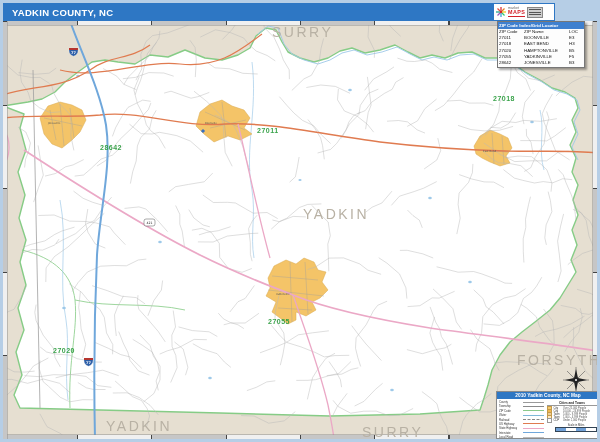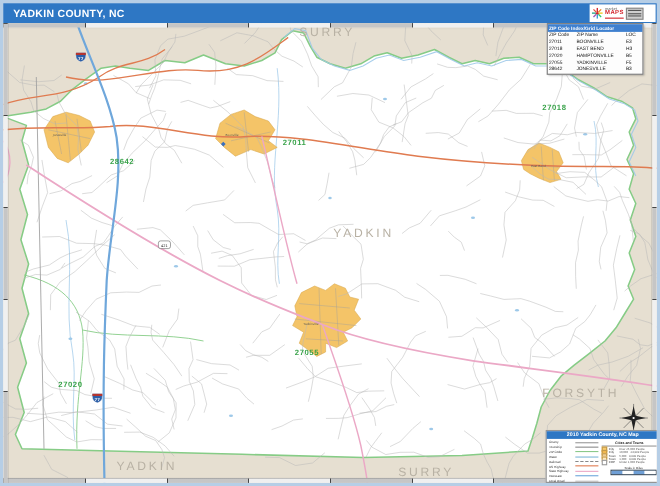--- a/index.html
+++ b/index.html
@@ -1,20 +1,20 @@
 <!DOCTYPE html>
 <html style="--titlebar-blue: #2e77c4; --beige: #e6dfd1; --county-green: #86cc86; --city-orange: #f4c468; --zip-green: #2f9e41; --road-gray: #b8b8b8; --hwy-orange: #e07b50; --hwy-pink: #eba8c6; --interstate-blue: #6fa7db; --label-gray: #b8b1a4; --water-blue: #9ec9e9;"><head>
 <meta charset="utf-8">
 <style>
   html,body{margin:0;padding:0;width:600px;height:442px;overflow:hidden;
     font-family:"Liberation Sans",sans-serif;background:#b6cee6;}
   .frame{position:relative;width:600px;height:442px;background:#b6cee6;}
 
   
-  .titlebar{position:absolute;left:3px;top:3px;width:594px;height:18px;
+  .titlebar{position:absolute;left:3px;top:3px;width:552px;height:18px;
     background:var(--titlebar-blue);display:flex;align-items:center;}
   .title{color:#fff;font-weight:bold;font-size:9.5px;padding-left:9px;letter-spacing:.3px;}
   .logo{position:absolute;right:1px;top:1px;bottom:1px;width:56px;background:#fff;
     display:flex;align-items:center;gap:2px;padding:0 2px;}
   .brand{display:flex;flex-direction:column;line-height:1;border-bottom:1.5px solid #d3222a;padding-bottom:.5px;}
   .brand-top{font-size:3.6px;color:#666;}
   .brand-bottom{font-size:5.4px;font-weight:bold;color:#d3222a;letter-spacing:.4px;}
   .logo-side{width:16px;height:11px;background:#cfcfcf;border:.5px solid #888;
     display:flex;flex-direction:column;justify-content:space-evenly;padding:0 1px;box-sizing:border-box;}
   .logo-side i{display:block;height:1px;background:#555;}
@@ -29,21 +29,21 @@
   .ruler{position:absolute;z-index:2;box-shadow:0 0 0 .5px #8f8f8f;}
   .ruler.h{left:0;width:594px;height:4px;
     background:repeating-linear-gradient(90deg,#444 0 1px,transparent 1px 74.25px),
                repeating-linear-gradient(90deg,#c6c6c6 0 74.25px,#f0f0f0 74.25px 148.5px);}
   .ruler.v{top:0;width:4px;height:418px;
     background:repeating-linear-gradient(180deg,#444 0 1px,transparent 1px 83.6px),
                repeating-linear-gradient(180deg,#c6c6c6 0 83.6px,#f0f0f0 83.6px 167.2px);}
   .ruler.top{top:0;} .ruler.bottom{top:414px;} .ruler.left{left:0;} .ruler.right{left:590px;}
 
   
-  .county-label{position:absolute;color:var(--label-gray);font-size:11px;
+  .county-label{position:absolute;color:var(--label-gray);font-size:14px;
     letter-spacing:2.5px;z-index:3;white-space:nowrap;}
   .zip-label{position:absolute;color:var(--zip-green);font-weight:bold;font-size:7px;
     letter-spacing:.5px;opacity:.95;z-index:3;white-space:nowrap;}
 
   
   .zip-table{position:absolute;left:494px;top:0;width:86px;background:#fdfdfd;
     border:.5px solid #777;box-shadow:1.5px 1.5px 2px rgba(0,0,0,.35);z-index:5;}
   .zt-title{background:#3f80cf;color:#fff;font-size:4.4px;font-weight:bold;padding:1px 1px;}
   .zt-grid{display:grid;grid-template-columns:25px 45px 13px;font-size:4.4px;
     line-height:6.2px;color:#111;padding:0 1px 1px 1px;}
@@ -371,21 +371,21 @@
       </g>
     </svg>
 
     <div class="ruler h top"></div>
     <div class="ruler h bottom"></div>
     <div class="ruler v left"></div>
     <div class="ruler v right"></div>
 
     <span class="county-label" style="left:269px;top:3px">SURRY</span>
     <span class="county-label" style="left:300px;top:185px">YADKIN</span>
-    <span class="county-label" style="left:490px;top:331px">FORSYTH</span>
+    <span class="county-label" style="left:514px;top:331px">FORSYTH</span>
     <span class="county-label" style="left:103px;top:397px">YADKIN</span>
     <span class="county-label" style="left:359px;top:403px">SURRY</span>
 
     <span class="zip-label" style="left:97px;top:123px">28642</span>
     <span class="zip-label" style="left:254px;top:106px">27011</span>
     <span class="zip-label" style="left:490px;top:74px">27018</span>
     <span class="zip-label" style="left:265px;top:297px">27055</span>
     <span class="zip-label" style="left:50px;top:326px">27020</span>
 
     <div class="zip-table">

